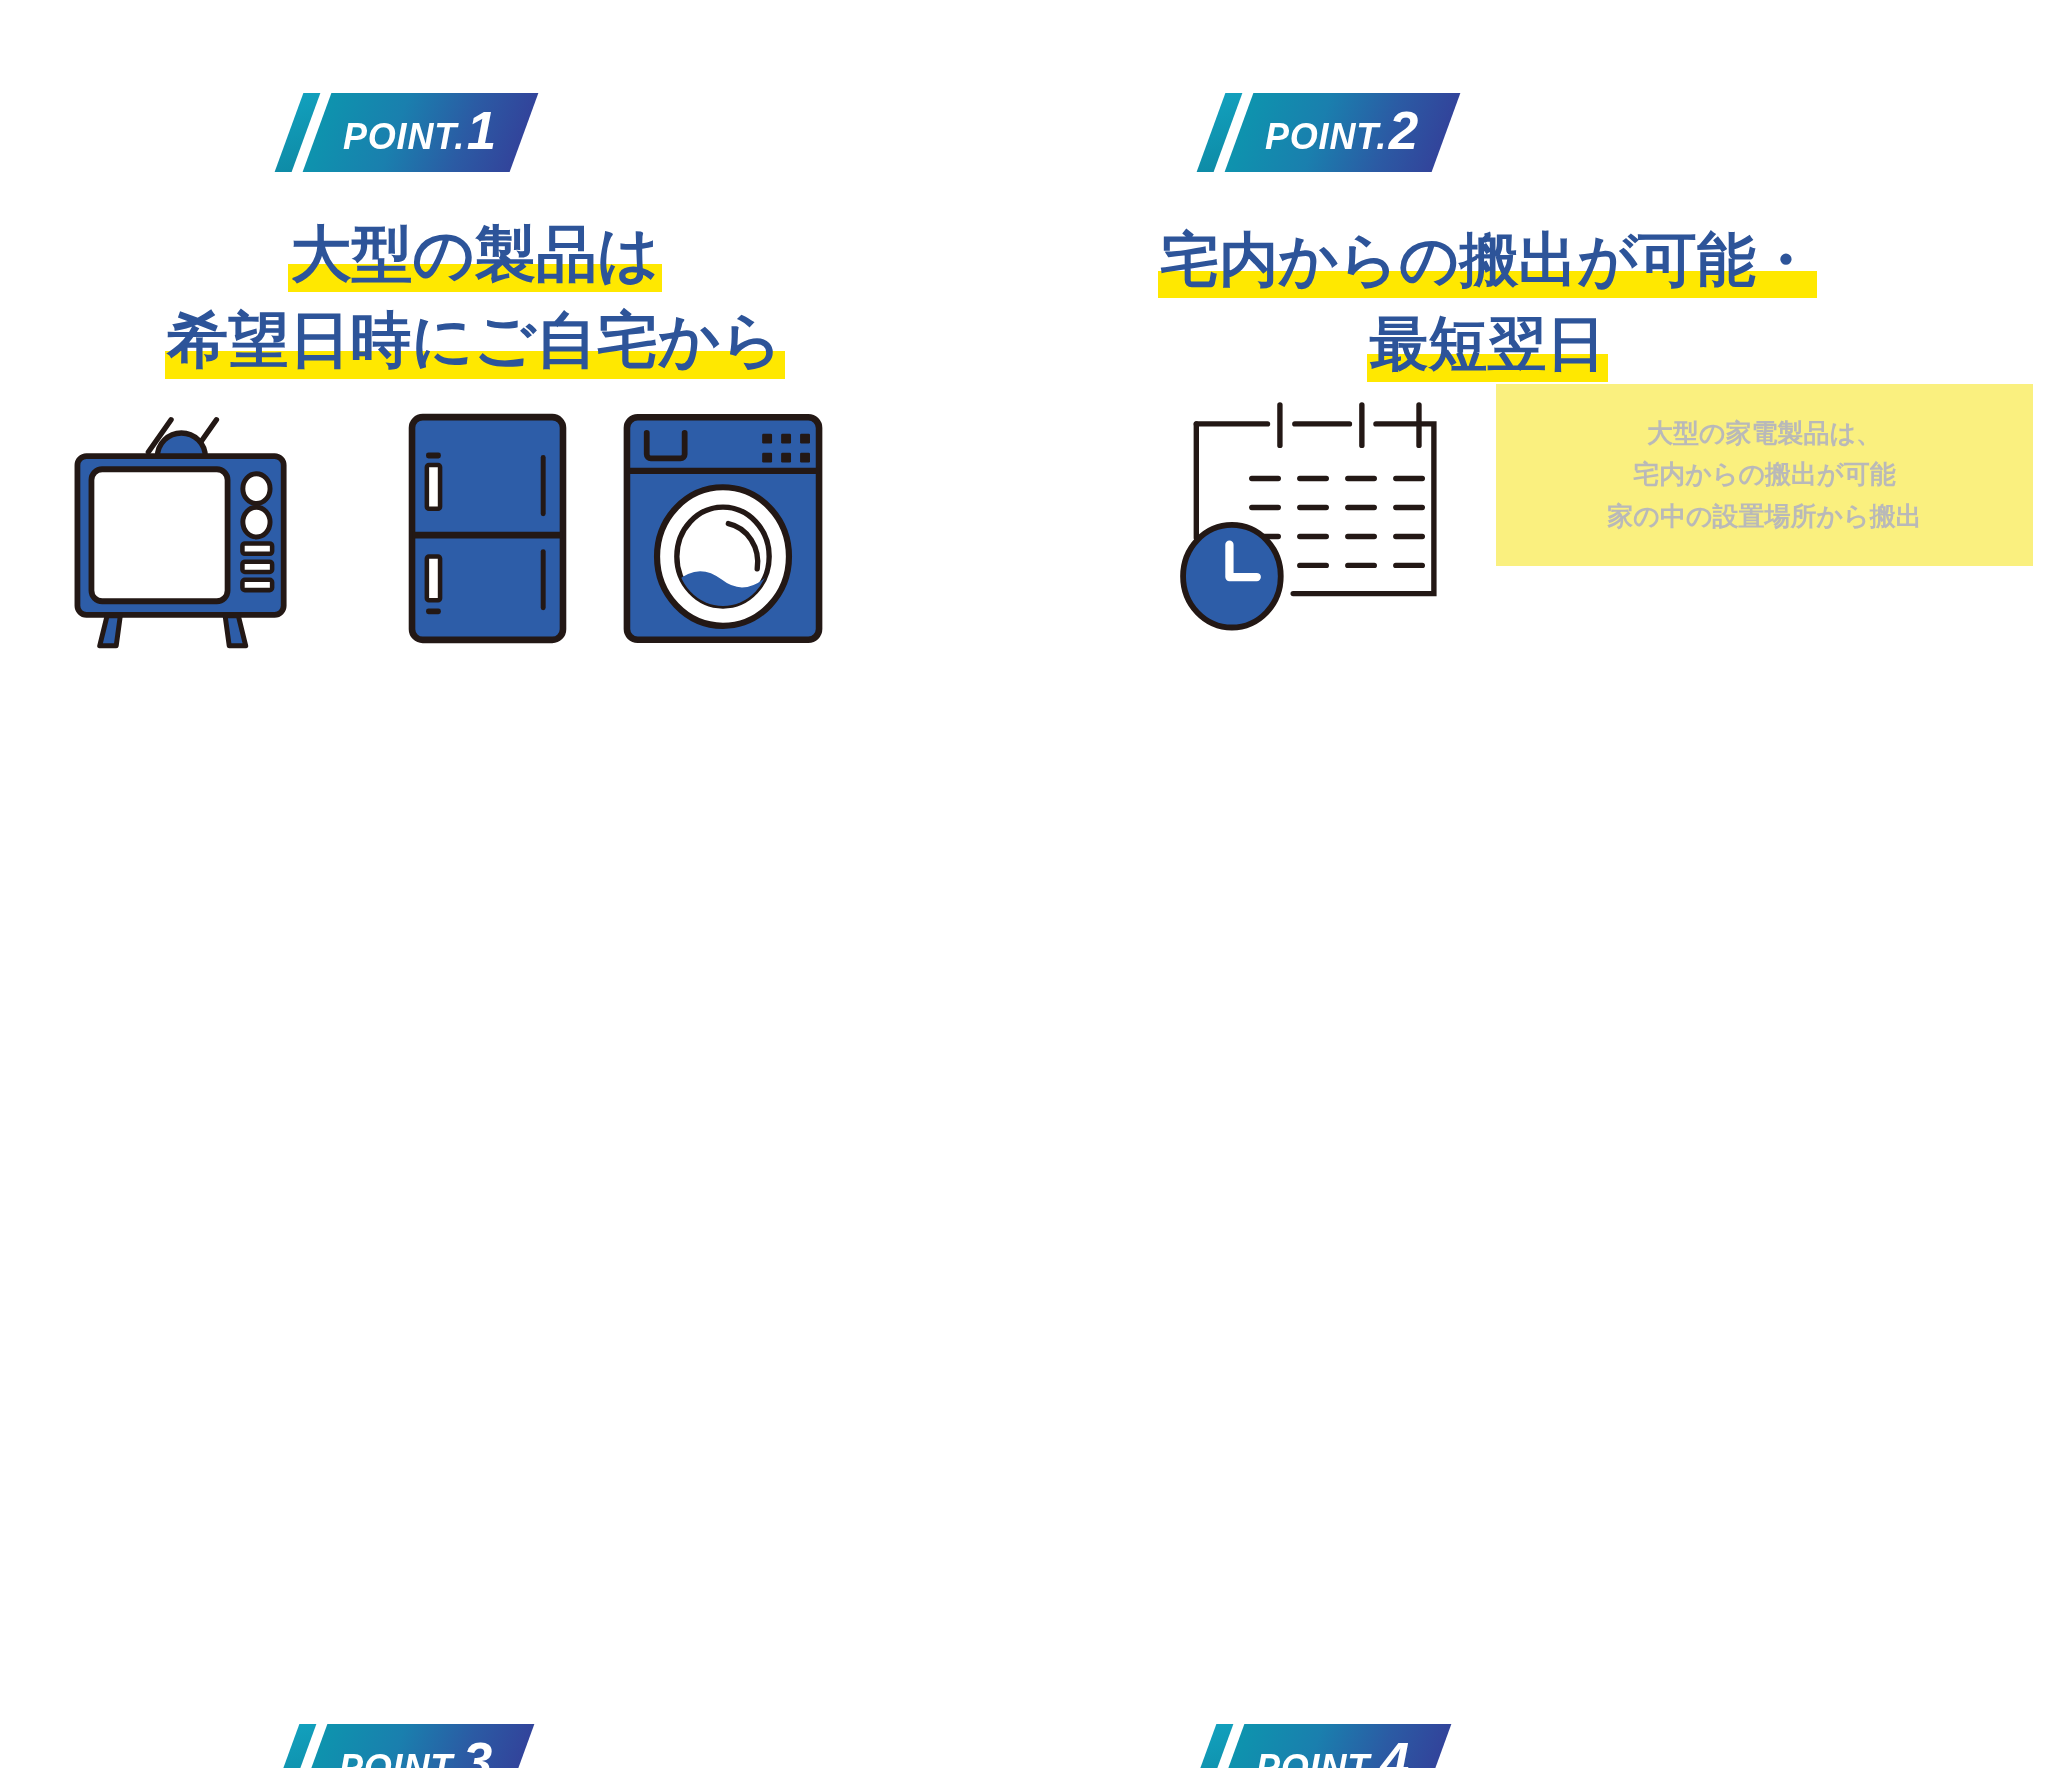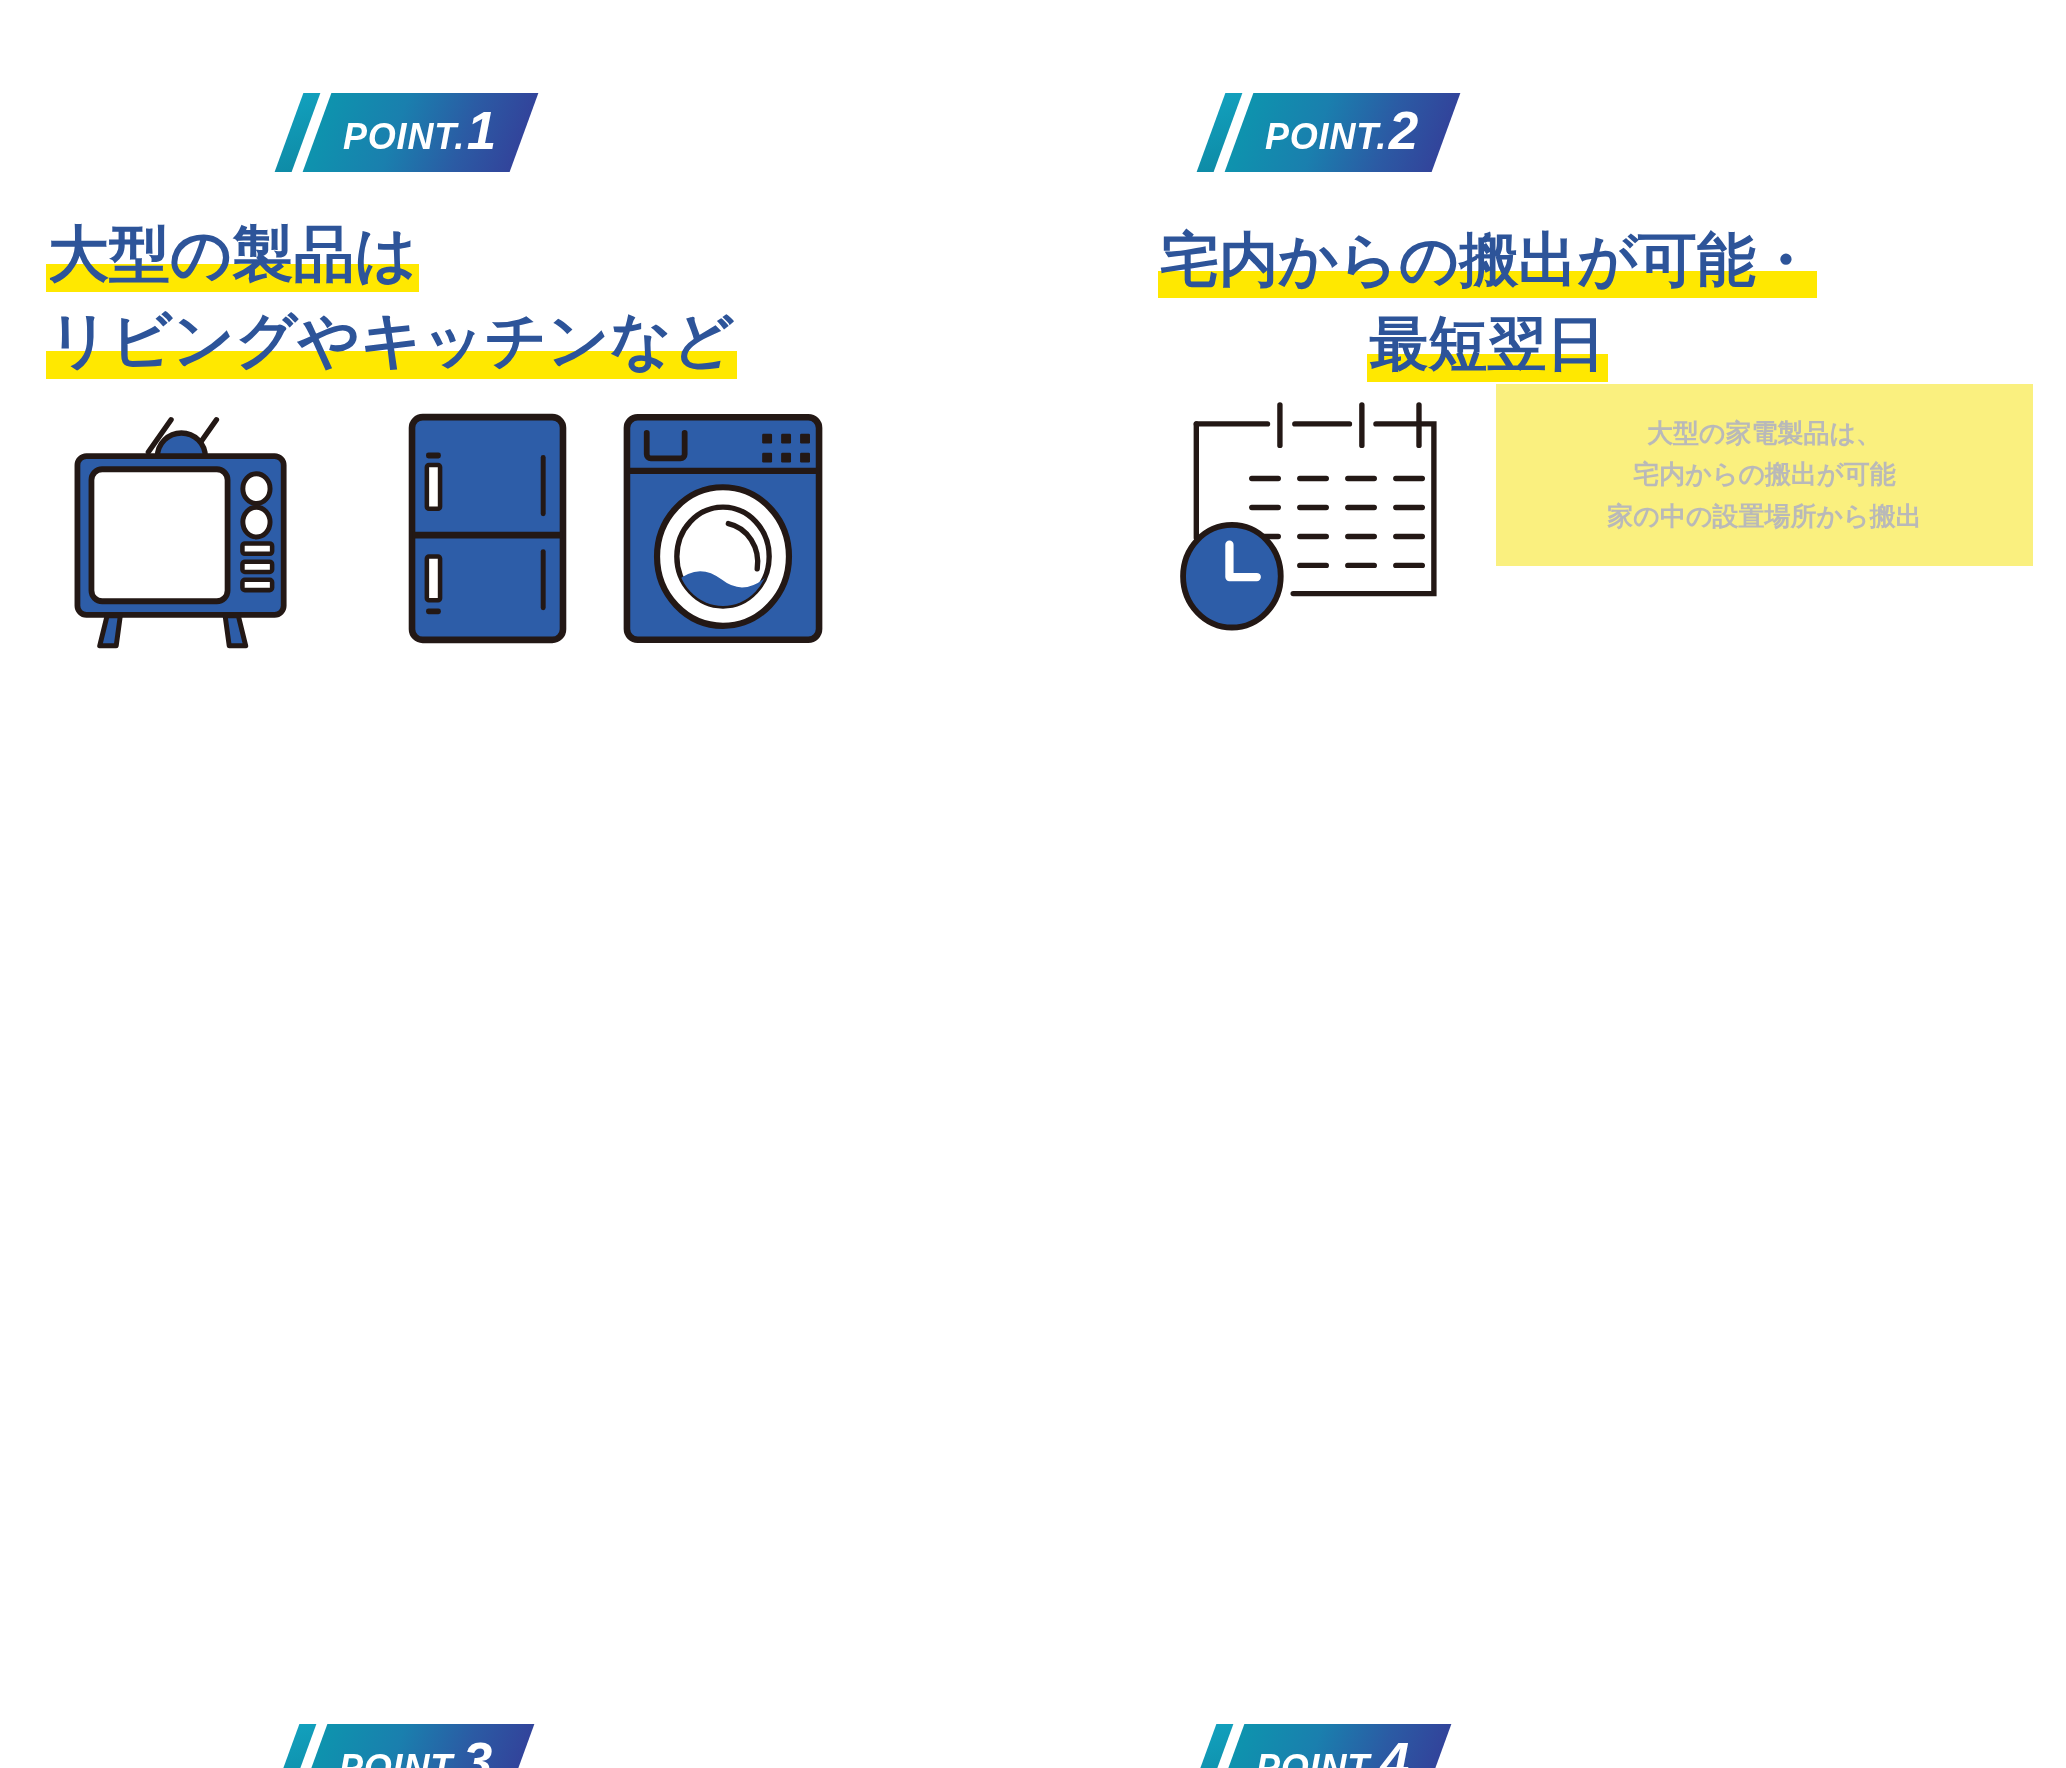--- a/index.html
+++ b/index.html
@@ -98,23 +98,23 @@
     <div class="badge-wrap" style="left:289px;top:93px;">
       <div class="badge-slash"></div>
       <div class="badge-body">
         <div class="badge-text">
           <span>POINT.</span>
             <span class="badge-num">1</span>
         </div>
       </div>
     </div>
 
-    <div class="heading" style="left:0;top:215px;width:950px;font-size:61px;padding-left:48px;">
+    <div class="heading" style="left:0;top:215px;width:950px;text-align:center;font-size:61px;">
       <div><span class="hl">大型の製品は</span></div>
-      <div style="margin-top:8.3px;"><span class="hl">リビングやキッチンなど</span></div>
+      <div style="margin-top:8.3px;"><span class="hl">希望日時にご自宅から</span></div>
     </div>
 
     <div class="illus" style="left:70px;top:403px;">
       <svg width="231" height="248" viewBox="0 0 560 600">
         <g fill="none" stroke="#231815" stroke-width="13" stroke-linecap="round" stroke-linejoin="round">
           <path d="M190 118 L245 40"></path>
           <path d="M300 118 L355 40"></path>
         </g>
         <path d="M212 130 a58 58 0 0 1 116 0 z" fill="#2d5da8" stroke="#231815" stroke-width="13"></path>
         <rect x="18" y="128" width="500" height="385" rx="22" fill="#2d5da8" stroke="#231815" stroke-width="14"></rect>

